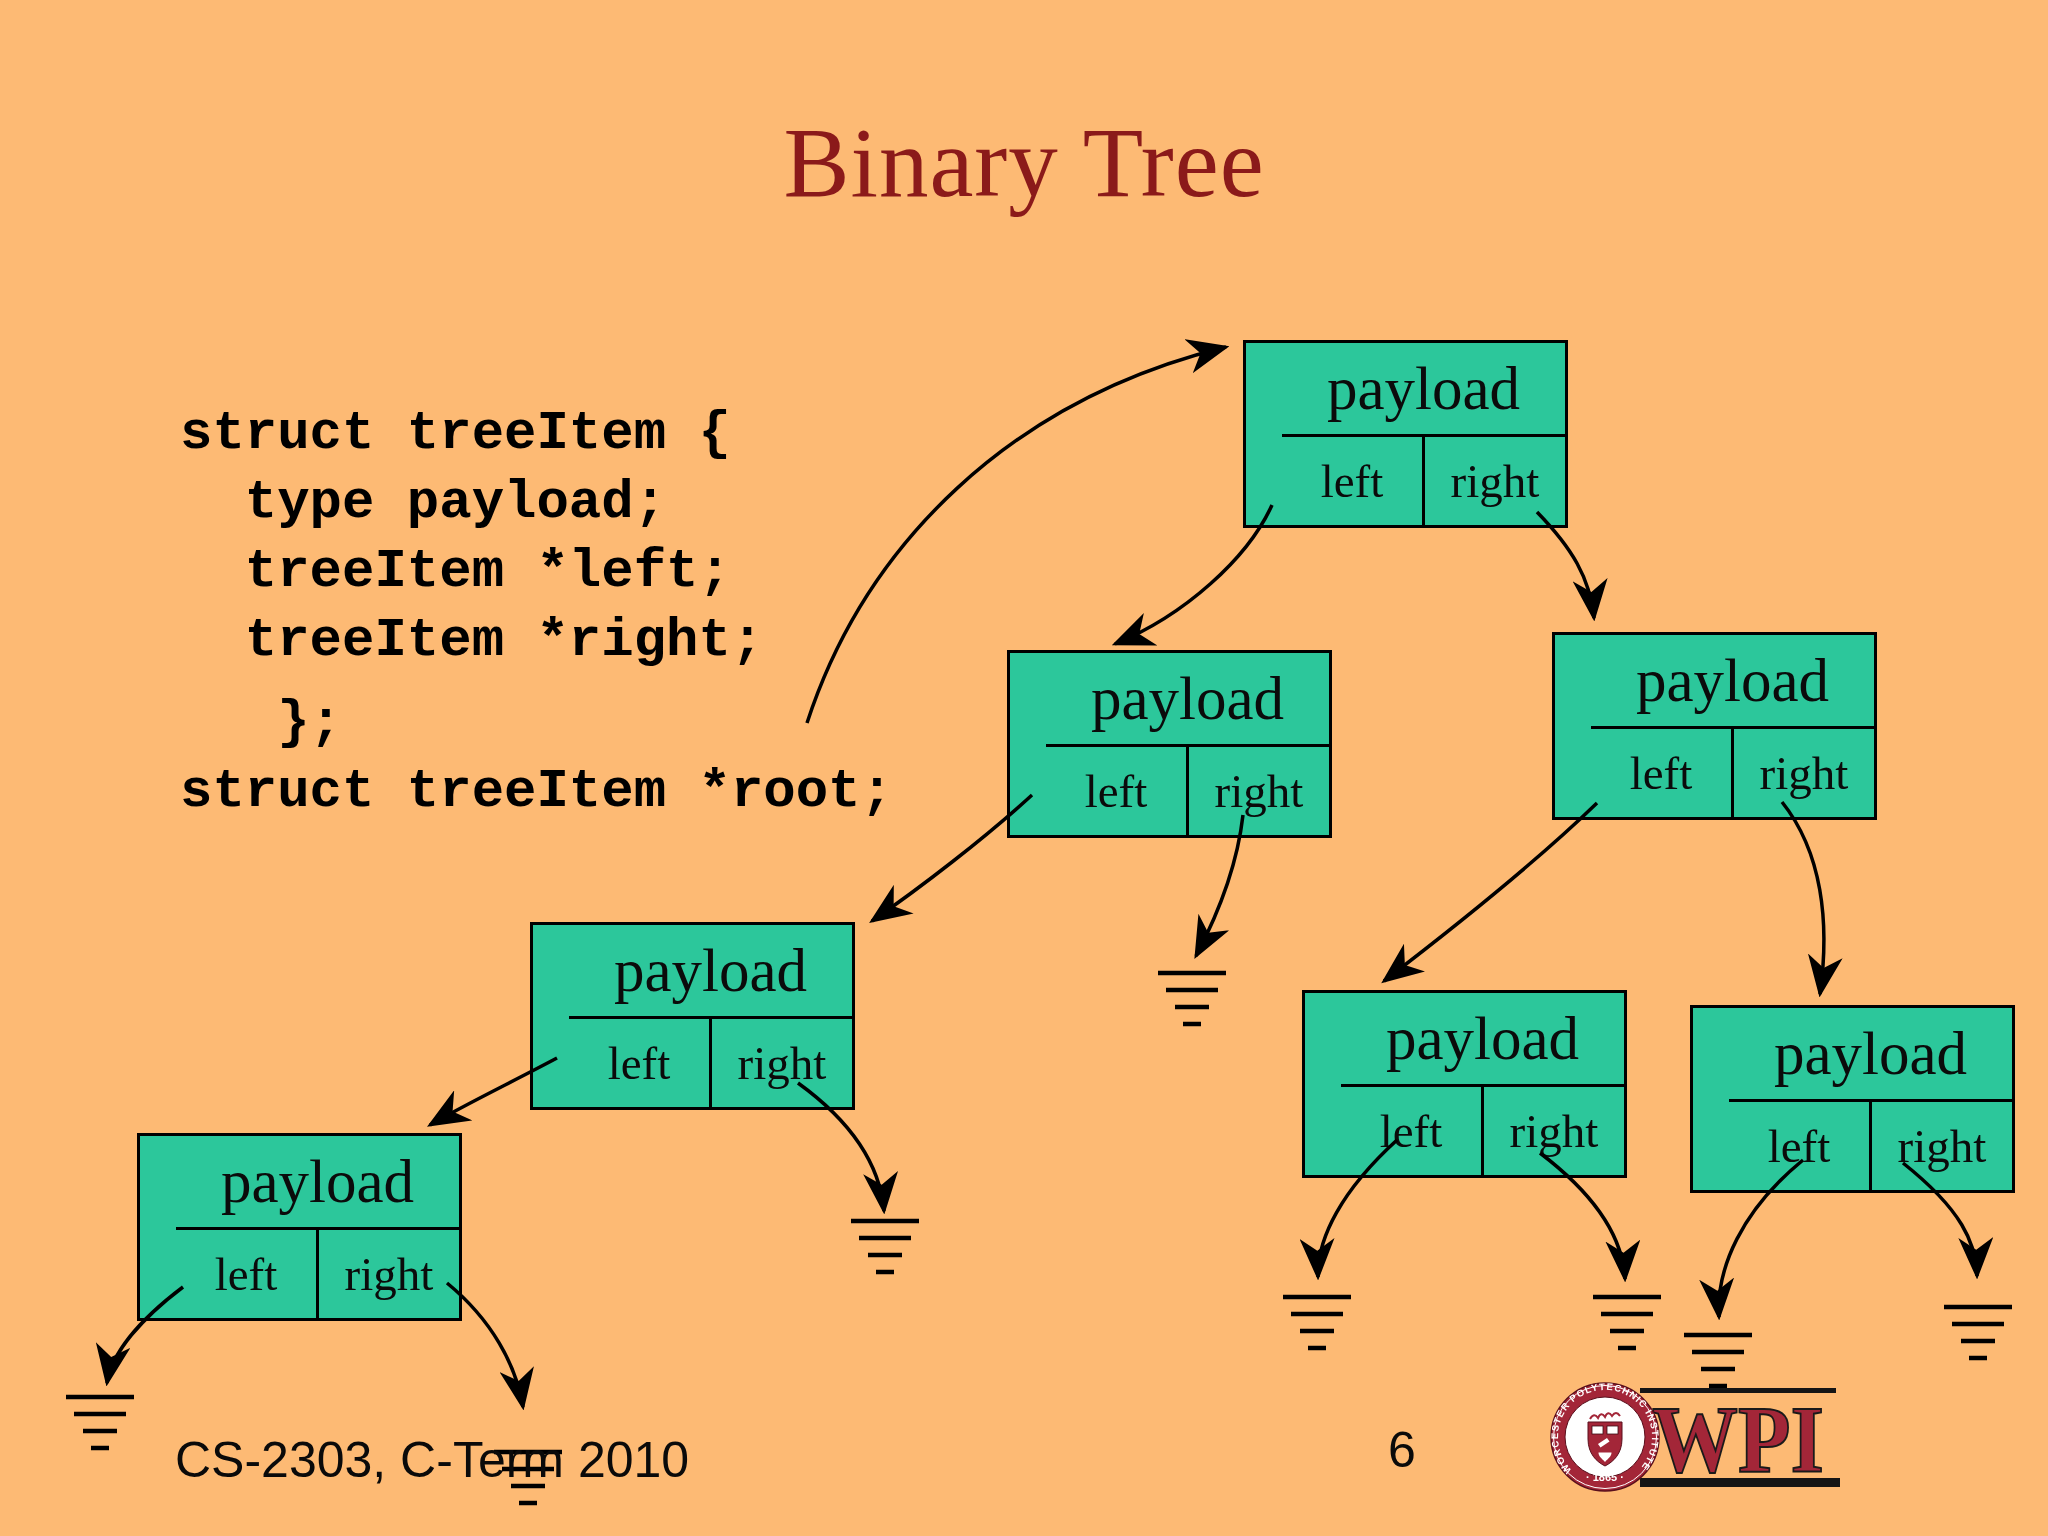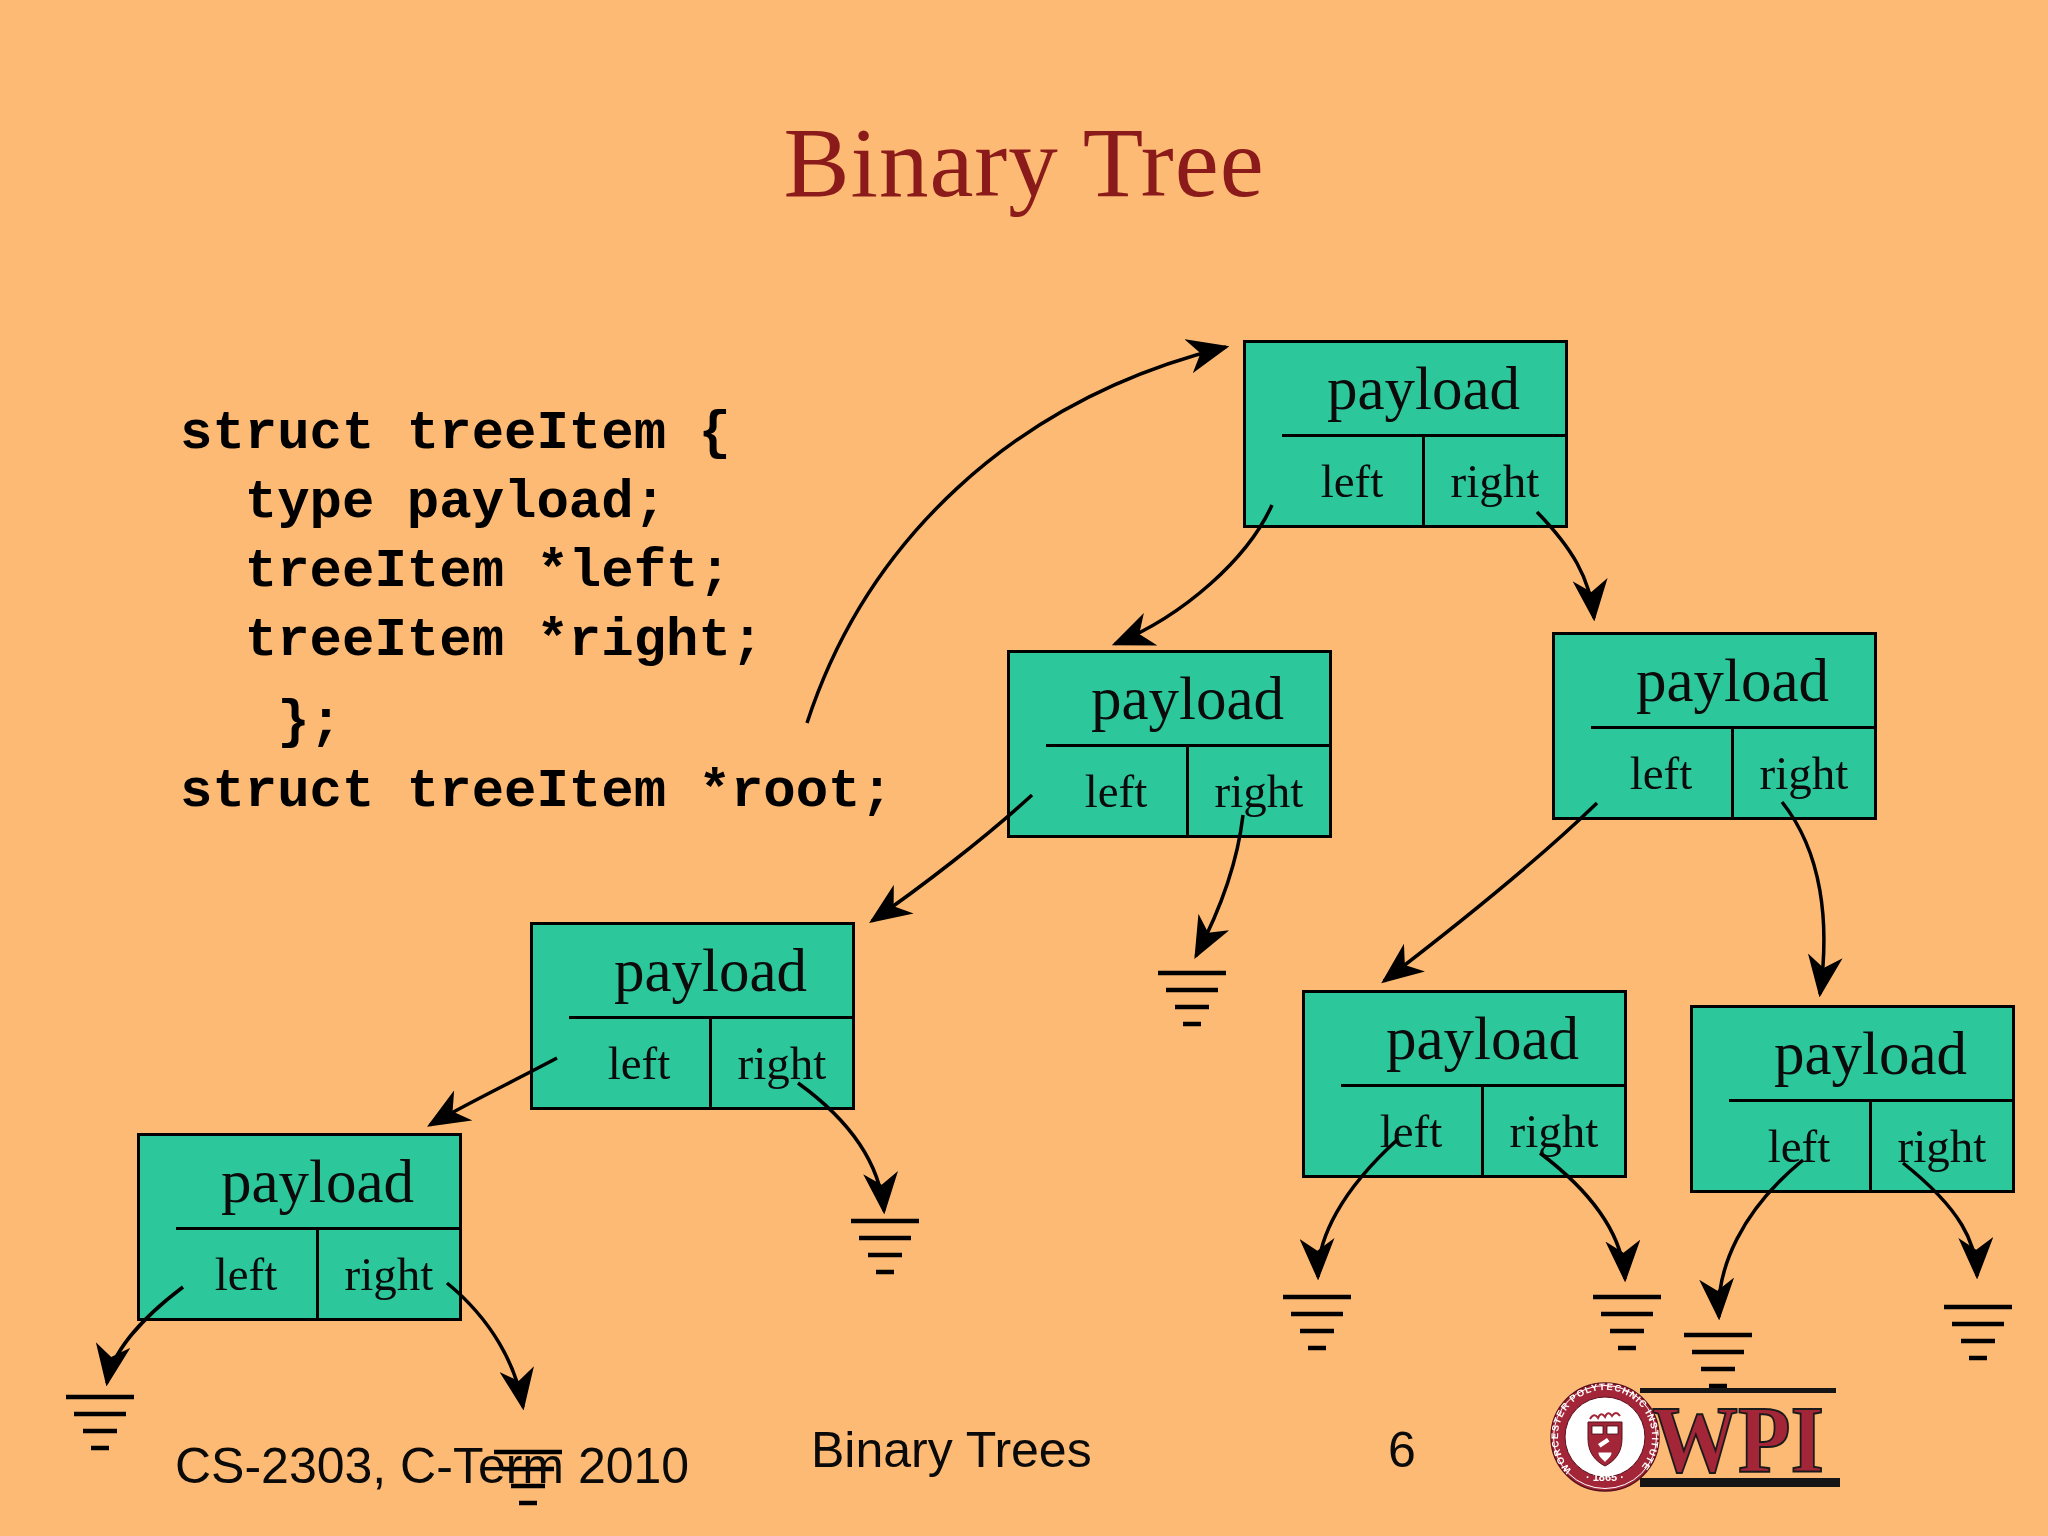--- a/index.html
+++ b/index.html
@@ -48,21 +48,21 @@
     font-size:47px;
   }
   .node .cell.left{border-right:3px solid var(--node-border);}
   #overlay{position:absolute;left:0;top:0;width:2048px;height:1536px;pointer-events:none;}
   .arrow{fill:none;stroke:#000;stroke-width:3.5px;}
   .gnd{stroke:#000;stroke-width:4.5px;}
   .footer{
     position:absolute;top:1421px;left:0;width:100%;height:60px;
     font-family:"Liberation Sans",sans-serif;font-size:50px;color:#0a0a0a;
   }
-  .footer .course{position:absolute;left:175px;top:16px;}
+  .footer .course{position:absolute;left:175px;top:10px;}
   .footer .ftitle{position:absolute;left:811px;top:0;}
   .footer .page{position:absolute;left:1388px;top:0;}
   #wpilogo{position:absolute;left:1548px;top:1378px;}
 </style>
 </head>
 <body>
 
 <div class="slide">
 
   <div class="title">Binary Tree</div>
@@ -191,21 +191,20 @@
           <line x1="1944" x2="2012" y1="1307" y2="1307" class="gnd"></line>
           <line x1="1952" x2="2004" y1="1324" y2="1324" class="gnd"></line>
           <line x1="1961" x2="1995" y1="1341" y2="1341" class="gnd"></line>
           <line x1="1969" x2="1987" y1="1358" y2="1358" class="gnd"></line>
         </g>
       </g>
   </svg>
 
   <div class="footer">
     <span class="course">CS-2303, C-Term 2010</span>
-    <span class="ftitle">Binary Trees</span>
     <span class="page">6</span>
   </div>
 
   <svg id="wpilogo" width="334" height="152" viewBox="0 0 334 152">
 
     <rect x="92" y="10" width="196" height="5" fill="#151515"></rect>
     <rect x="92" y="100" width="200" height="9" fill="#151515"></rect>
 
     <text x="104" y="94" font-family="Liberation Serif, serif" font-weight="bold" font-size="96" fill="#a32638" stroke="#1a1a1a" stroke-width="2" textLength="172" lengthAdjust="spacingAndGlyphs">WPI</text>
 

